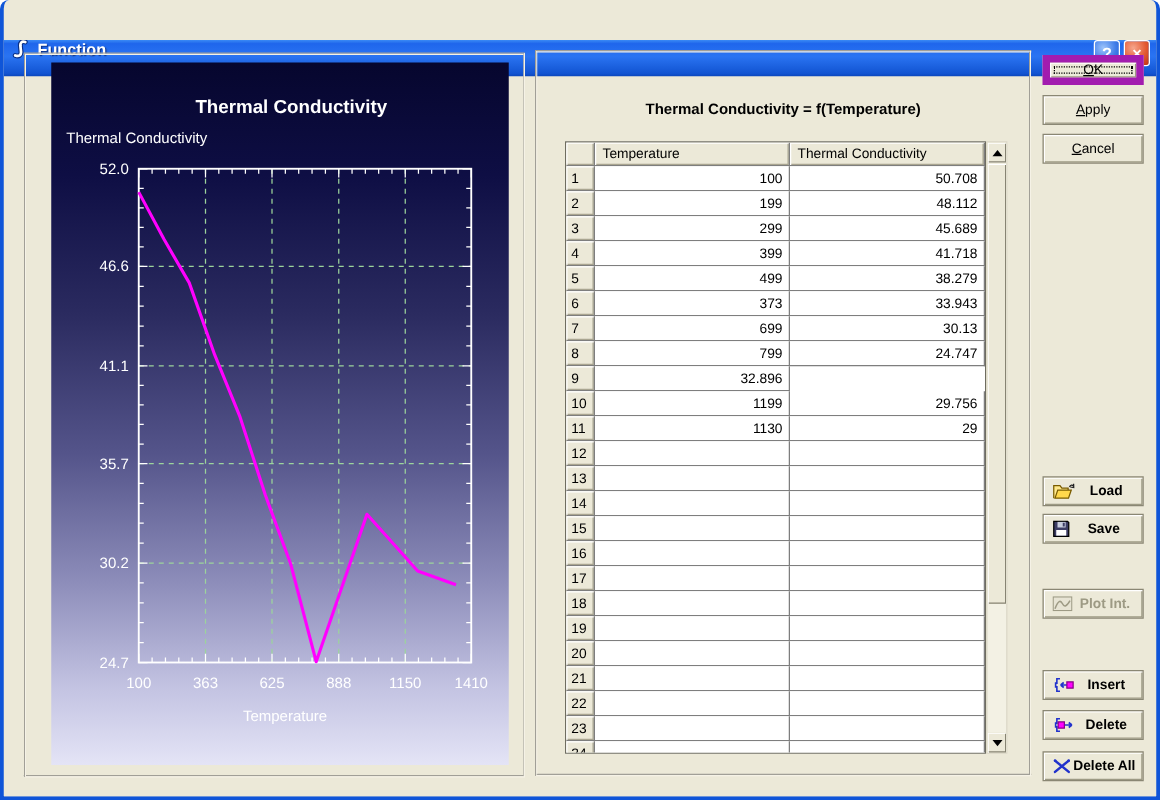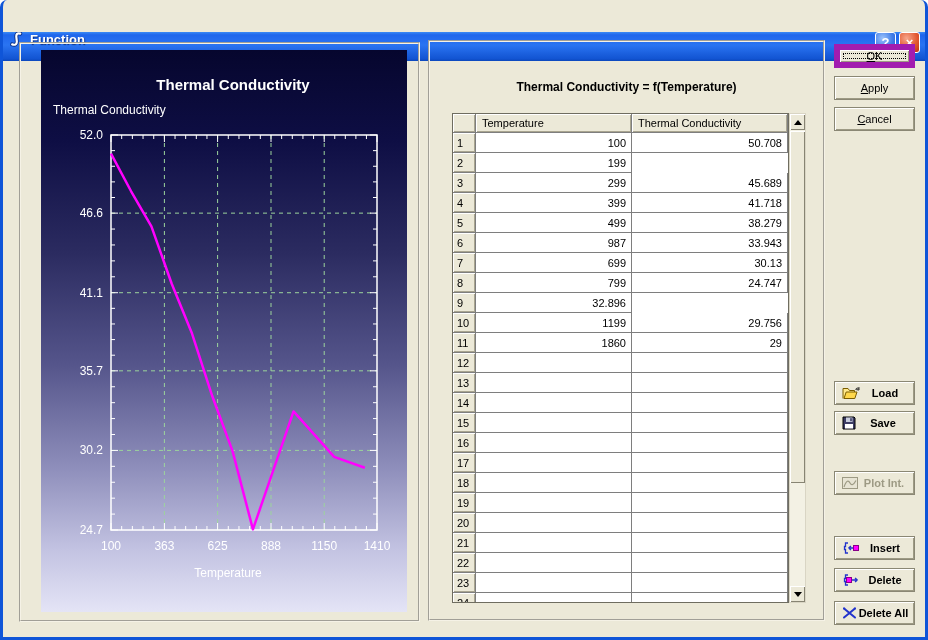--- a/index.html
+++ b/index.html
@@ -225,39 +225,40 @@
             <div class="tcell c-hdr c-val" style="text-align: left; padding: 0px 0px 0px 6px; height: 19px;">Thermal Conductivity</div>
           </div>
           <div class="trow">
             <div class="tcell c-num">1</div>
             <div class="tcell c-val">100</div>
             <div class="tcell c-val">50.708</div>
           </div>
           <div class="trow">
             <div class="tcell c-num">2</div>
             <div class="tcell c-val">199</div>
+            <div class="tcell c-val">48.112</div>
           </div>
           <div class="trow">
             <div class="tcell c-num">3</div>
             <div class="tcell c-val">299</div>
             <div class="tcell c-val">45.689</div>
           </div>
           <div class="trow">
             <div class="tcell c-num">4</div>
             <div class="tcell c-val">399</div>
             <div class="tcell c-val">41.718</div>
           </div>
           <div class="trow">
             <div class="tcell c-num">5</div>
             <div class="tcell c-val">499</div>
             <div class="tcell c-val">38.279</div>
           </div>
           <div class="trow">
             <div class="tcell c-num">6</div>
-            <div class="tcell c-val">987</div>
+            <div class="tcell c-val">373</div>
             <div class="tcell c-val">33.943</div>
           </div>
           <div class="trow">
             <div class="tcell c-num">7</div>
             <div class="tcell c-val">699</div>
             <div class="tcell c-val">30.13</div>
           </div>
           <div class="trow">
             <div class="tcell c-num">8</div>
             <div class="tcell c-val">799</div>
@@ -267,21 +268,21 @@
             <div class="tcell c-num">9</div>
             <div class="tcell c-val">32.896</div>
           </div>
           <div class="trow">
             <div class="tcell c-num">10</div>
             <div class="tcell c-val">1199</div>
             <div class="tcell c-val">29.756</div>
           </div>
           <div class="trow">
             <div class="tcell c-num">11</div>
-            <div class="tcell c-val">1860</div>
+            <div class="tcell c-val">1130</div>
             <div class="tcell c-val">29</div>
           </div>
           <div class="trow">
             <div class="tcell c-num">12</div>
             <div class="tcell c-val"></div>
             <div class="tcell c-val"></div>
           </div>
           <div class="trow">
             <div class="tcell c-num">13</div>
             <div class="tcell c-val"></div>

